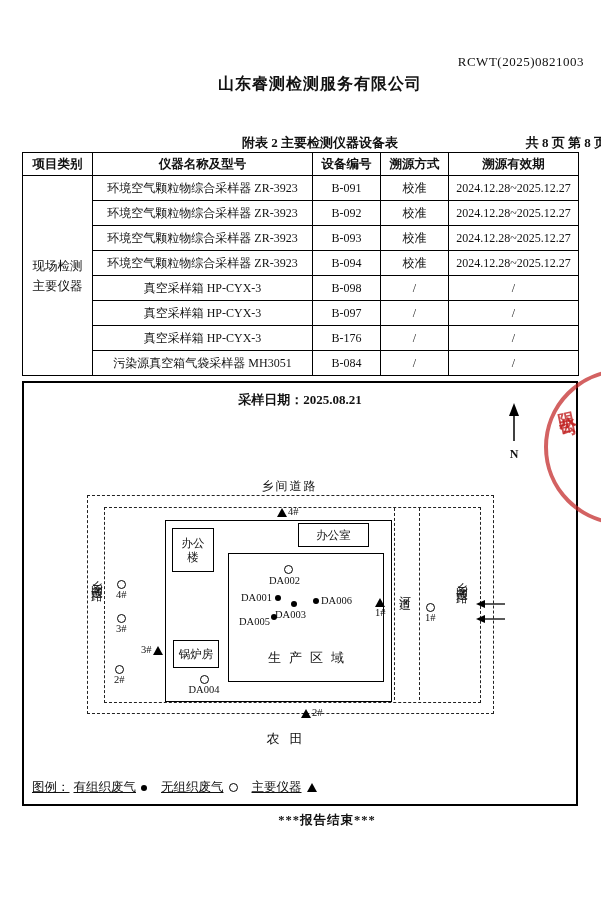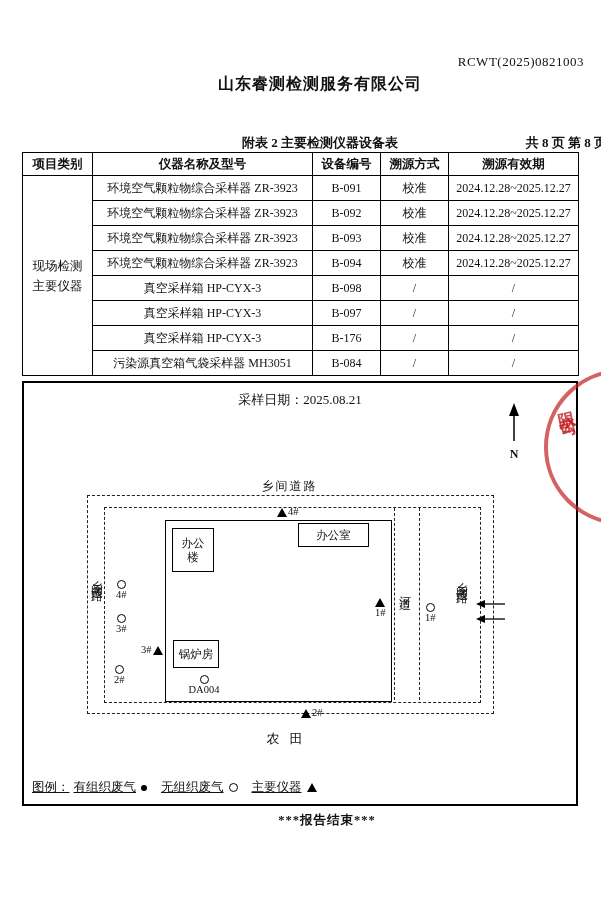--- a/index.html
+++ b/index.html
@@ -17,21 +17,21 @@
   
   table.inst{top:152px;left:22px;width:556px;border-collapse:collapse;font-size:12px;table-layout:fixed;}
   table.inst th,table.inst td{border:1px solid #000;text-align:center;vertical-align:middle;padding:1px 2px;}
   table.inst th{height:20px;font-weight:bold;font-size:12.5px;}
   table.inst td{height:22px;}
   td.cat{white-space:pre-line;font-size:12.5px;line-height:1.6;}
   
   .fig-caption{top:363px;left:0;width:100%;text-align:center;font-size:13px;font-weight:bold;}
   .fig-box{top:381px;left:22px;width:552px;height:421px;border:2px solid #000;}
   .fig-box .abs{position:absolute;}
-  .sampling-date{top:8px;left:0;width:100%;text-align:center;font-size:13px;font-weight:normal;}
+  .sampling-date{top:8px;left:0;width:100%;text-align:center;font-size:13px;font-weight:bold;}
   .north-wrap{left:478px;top:20px;width:24px;text-align:center;}
   .north-label{font-size:12px;font-weight:bold;}
   .dash-rect{border:1px dashed #222;}
   .rect-outer{left:63px;top:112px;width:405px;height:217px;}
   .rect-inner{left:80px;top:124px;width:375px;height:194px;}
   .road-top{left:63px;top:95px;width:405px;text-align:center;font-size:12px;letter-spacing:2px;}
   .vtext{writing-mode:vertical-rl;text-orientation:upright;font-size:12px;letter-spacing:3px;}
   .road-left{left:64px;top:188px;}
   .road-right{left:429px;top:190px;}
   .river-label{left:372px;top:203px;}
@@ -183,20 +183,33 @@
         </svg>
     </div>
 
     <div class="abs factory"></div>
 
     <div class="abs bld office-bld">办公
 楼</div>
     <div class="abs bld office-room">办公室</div>
     <div class="abs bld boiler">锅炉房</div>
 
+    <div class="abs prod">
+      <span class="pdot sym-open" style="left:55px;top:11px;"></span>
+      <span class="plabel" style="left:40px;top:21px;">DA002</span>
+      <span class="plabel" style="left:12px;top:38px;">DA001</span>
+      <span class="pdot sym-dot" style="left:46px;top:41px;"></span>
+      <span class="pdot sym-dot" style="left:62px;top:47px;"></span>
+      <span class="plabel" style="left:46px;top:55px;">DA003</span>
+      <span class="pdot sym-dot" style="left:84px;top:44px;"></span>
+      <span class="plabel" style="left:92px;top:41px;">DA006</span>
+      <span class="plabel" style="left:10px;top:62px;">DA005</span>
+      <span class="pdot sym-dot" style="left:42px;top:60px;"></span>
+      <div class="abs prod-label">生产区域</div>
+    </div>
 
     <div class="marker" style="left:162px;top:292px;width:36px;">
       <span class="sym-open"></span>
       <span>DA004</span>
     </div>
 
     <div class="marker-row" style="left:253px;top:123px;">
       <span class="sym-tri"></span>
       <span>4#</span>
     </div>

